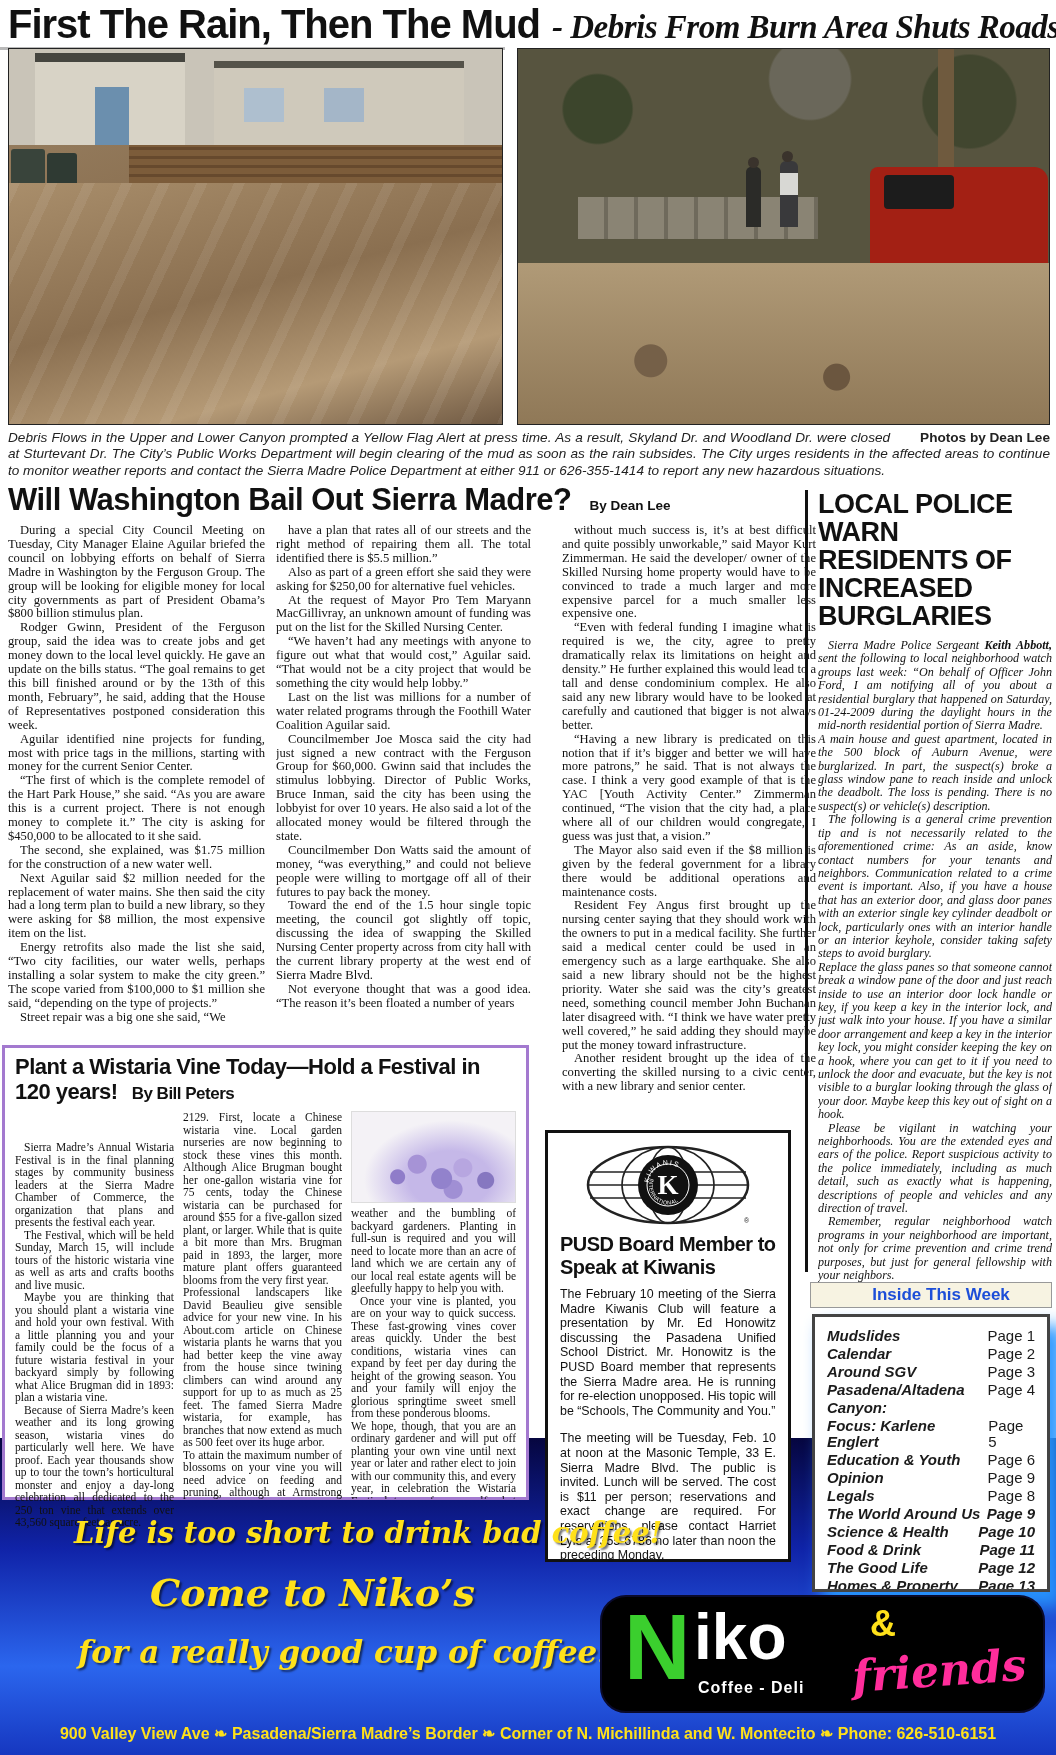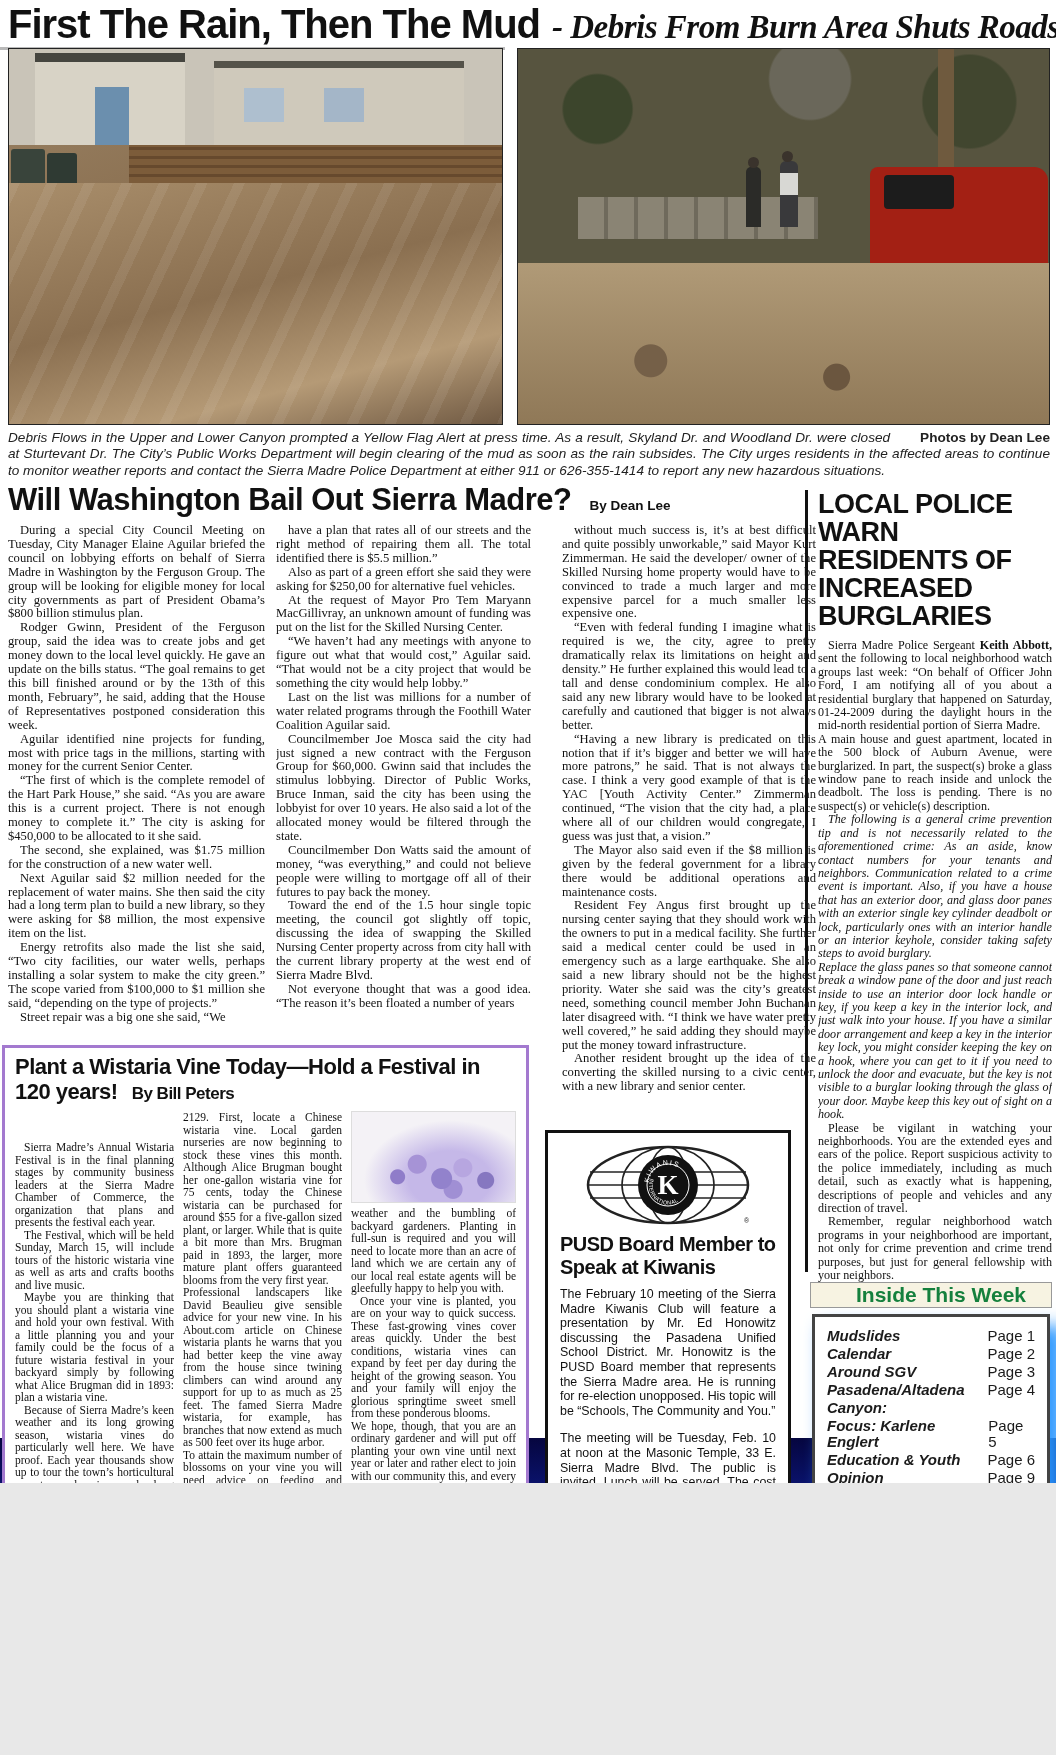--- a/index.html
+++ b/index.html
@@ -1,16 +1,16 @@
 <!DOCTYPE html>
 <html><head>
 <meta charset="utf-8">
 <style>
   html,body{margin:0;padding:0;background:#e8e8e8;}
-  #page{position:relative;width:1056px;height:1483px;background:#ffffff;margin:0 auto;overflow:hidden;
+  #page{position:relative;width:1056px;height:1755px;background:#ffffff;margin:0 auto;overflow:hidden;
         font-family:"Liberation Serif",serif;color:#111;}
   #page *{box-sizing:border-box;}
 
   
   .masthead{position:absolute;left:8px;top:2px;width:1044px;height:46px;display:flex;align-items:baseline;gap:12px;white-space:nowrap;}
   .mh-main{font-family:"Liberation Sans",sans-serif;font-weight:bold;font-size:40px;letter-spacing:-1px;}
   .mh-sub{font-family:"Liberation Serif",serif;font-style:italic;font-weight:bold;font-size:33px;letter-spacing:-0.5px;}
   .mh-rule{position:absolute;left:0;top:47px;width:505px;height:3px;background:#b9b9b9;}
 
   
@@ -67,21 +67,21 @@
   #mcol3{left:522px;width:254px;height:584px;margin-left:40px;}
 
   
   .vrule{position:absolute;left:805px;top:490px;width:3px;height:782px;background:#111;}
 
   
   .police{position:absolute;left:818px;top:490px;width:234px;}
   .police-title{margin:0 0 9px 0;font-family:"Liberation Sans",sans-serif;font-weight:bold;
                 font-size:27px;line-height:28px;letter-spacing:-0.5px;}
   .police-body{height:662px;overflow:hidden;font-size:12.1px;line-height:13.4px;text-align:justify;}
-  .police-body p{margin:0;}
+  .police-body p{margin:0;font-style:italic;}
   .police-body p.ind{text-indent:10px;}
   .police-body p.it{font-style:italic;}
 
   
   .wistaria{position:absolute;left:2px;top:1045px;width:527px;height:455px;border:3px solid #a379cf;
             background:#fff;padding:6px 10px;z-index:2;}
   .w-title{font-family:"Liberation Sans",sans-serif;font-weight:bold;font-size:22px;line-height:25px;letter-spacing:-0.5px;}
   .w-title .byline{font-size:17px;margin-left:14px;font-weight:bold;}
   .w-cols{display:flex;gap:9px;margin-top:5px;}
   .wcol{font-size:11.5px;line-height:12.5px;text-align:justify;height:388px;overflow:hidden;}
@@ -101,21 +101,21 @@
   .kiwanis{position:absolute;left:545px;top:1130px;width:246px;height:432px;border:3px solid #111;
            background:#fff;padding:8px 12px;z-index:2;}
   .k-logo{display:block;margin:2px auto 4px auto;}
   .k-title{margin:6px 0 8px 0;font-family:"Liberation Sans",sans-serif;font-weight:bold;font-size:20px;line-height:23px;letter-spacing:-0.5px;}
   .k-body{font-family:"Liberation Sans",sans-serif;font-size:12.4px;line-height:14.6px;text-align:justify;}
   .k-body p{margin:0 0 13px 0;}
 
   
   .inside-header{position:absolute;left:810px;top:1282px;width:242px;height:26px;background:#f7f3e2;
                  border:1px solid #999;text-align:center;line-height:24px;z-index:2;
-                 font-family:"Liberation Sans",sans-serif;font-weight:bold;font-size:21px;color:#15803d;padding-left:20px;}
+                 font-family:"Liberation Sans",sans-serif;font-weight:bold;font-size:17px;color:#1d4ed8;padding-left:20px;}
   .toc{position:absolute;left:812px;top:1314px;width:238px;height:278px;border:3px solid #444;background:#fff;
        padding:8px 12px;z-index:2;box-shadow:12px 14px 16px 2px rgba(40,150,255,.95);overflow:hidden;}
   .toc-row{display:flex;justify-content:space-between;margin:2.6px 0;
            font-family:"Liberation Sans",sans-serif;font-size:15px;line-height:15.5px;color:#1b1b1b;}
   .toc-label{font-weight:bold;font-style:italic;}
   .toc-page{font-weight:normal;font-style:normal;}
   .toc-row.strong .toc-page{font-weight:bold;font-style:italic;}
 
   
   .adband{position:absolute;left:0;top:1438px;width:1056px;height:317px;z-index:1;

